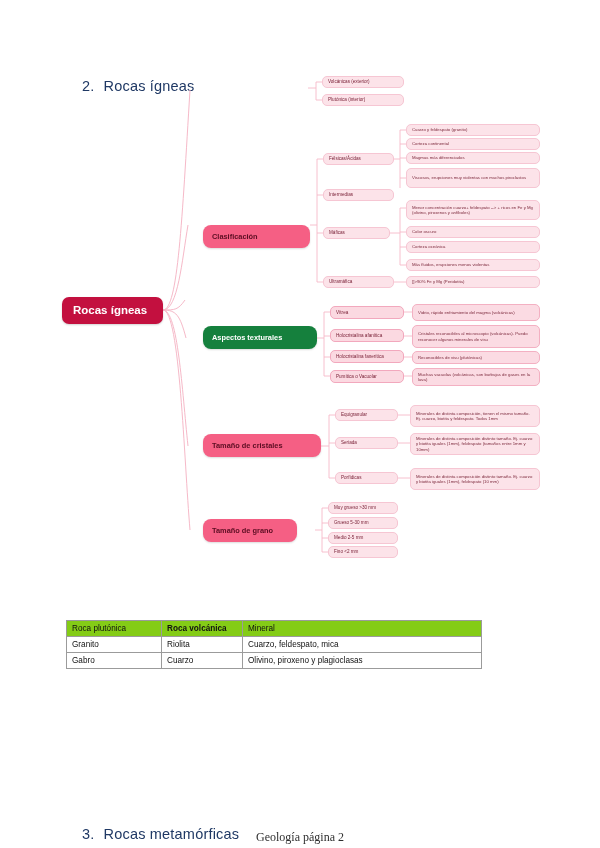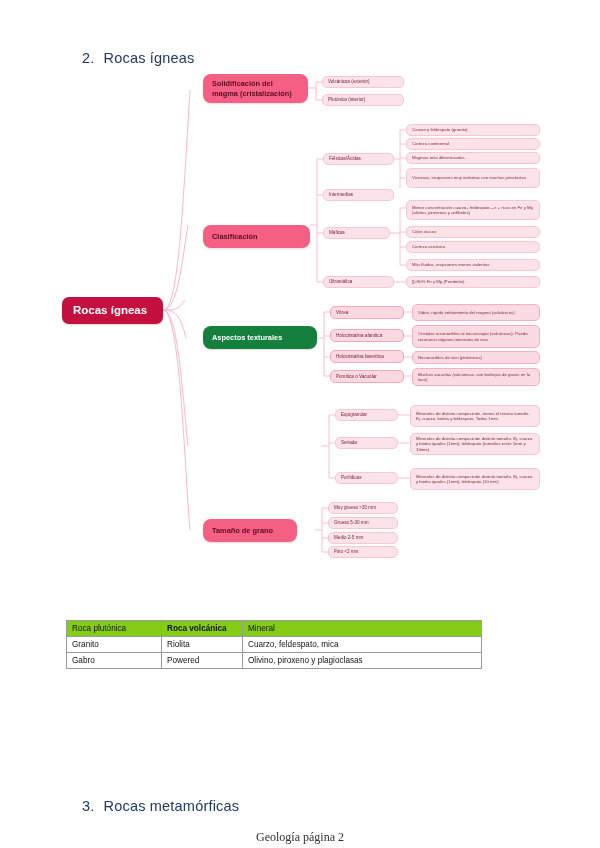--- a/index.html
+++ b/index.html
@@ -7,21 +7,21 @@
     width:600px;height:848px;background:#ffffff;
     font-family:"Liberation Sans", sans-serif;
     color:#231f20;position:relative;overflow:hidden;
   }
   .page{position:relative;width:600px;height:848px;}
 
   
   .heading{
     position:absolute;font-size:14.5px;color:#1f3864;
     font-family:"Liberation Sans", sans-serif;font-weight:400;
-    letter-spacing:.2px;white-space:nowrap;
+    letter-spacing:.2px;white-space:nowrap;margin-top:28px;
   }
   .heading .num{margin-right:9px;}
 
   
   .map{position:absolute;left:0;top:60px;width:600px;height:520px;}
   .map svg{position:absolute;left:0;top:0;}
 
   .node{
     position:absolute;box-sizing:border-box;
     display:flex;align-items:center;
@@ -157,21 +157,20 @@
         <path d="M322,448 L322,492"></path>
         <path d="M322,448 L328,448"></path>
         <path d="M322,463 L328,463"></path>
         <path d="M322,478 L328,478"></path>
         <path d="M322,492 L328,492"></path>
       </g>
     </svg>
 
     <div class="node n-root" style="left:62px;top:237px;width:101px;height:27px;">Rocas ígneas</div>
 
-    <div class="node n2" style="left:203px;top:14px;width:105px;height:29px;">Solidificación del magma (cristalización)</div>
     <div class="node n3 plain" style="left:322px;top:16px;width:82px;height:12px;">Volcánicas (exterior)</div>
     <div class="node n3 plain" style="left:322px;top:34px;width:82px;height:12px;">Plutónica (interior)</div>
 
     <div class="node n2" style="left:203px;top:153px;width:107px;height:23px;margin-top:12px;">Clasificación</div>
 
     <div class="node n3 plain" style="left:323px;top:93px;width:71px;height:12px;">Félsicas/Ácidas</div>
     <div class="node n3 plain" style="left:323px;top:129px;width:71px;height:12px;">Intermedias</div>
     <div class="node n3 plain" style="left:323px;top:167px;width:67px;height:12px;">Máficas</div>
     <div class="node n3 plain" style="left:323px;top:216px;width:71px;height:12px;">Ultramáfica</div>
 
@@ -192,20 +191,21 @@
     <div class="node n3" style="left:330px;top:246px;width:74px;height:13px;">Vítrea</div>
     <div class="node n3" style="left:330px;top:269px;width:74px;height:13px;">Holocristalina afanítica</div>
     <div class="node n3" style="left:330px;top:290px;width:74px;height:13px;">Holocristalina fanerítica</div>
     <div class="node n3" style="left:330px;top:310px;width:74px;height:13px;">Pumítica o Vacuolar</div>
 
     <div class="node n4" style="left:412px;top:244px;width:128px;height:17px;">Vidrio, rápido enfriamiento del magma (volcánicas)</div>
     <div class="node n4" style="left:412px;top:265px;width:128px;height:23px;">Cristales reconocibles al microscopio (volcánicas). Puedo reconocer algunos minerales de visu</div>
     <div class="node n4" style="left:412px;top:291px;width:128px;height:13px;">Reconocibles de visu (plutónicas)</div>
     <div class="node n4" style="left:412px;top:308px;width:128px;height:18px;">Muchas vacuolas (volcánicas, son burbujas de gases en la lava)</div>
 
+    <div class="node n2" style="left:203px;top:374px;width:118px;height:23px;">Tamaño de cristales</div>
 
     <div class="node n3 plain" style="left:335px;top:349px;width:63px;height:12px;">Equigranular</div>
     <div class="node n3 plain" style="left:335px;top:377px;width:63px;height:12px;">Seriada</div>
     <div class="node n3 plain" style="left:335px;top:412px;width:63px;height:12px;">Porfídicas</div>
 
     <div class="node n4 plain" style="left:410px;top:345px;width:130px;height:22px;">Minerales de distinta composición, tienen el mismo tamaño. Ej. cuarzo, biotita y feldespato. Todos 1mm</div>
     <div class="node n4 plain" style="left:410px;top:373px;width:130px;height:22px;">Minerales de distinta composición distinto tamaño. Ej. cuarzo y biotita iguales (1mm), feldespato (tamaños entre 1mm y 10mm)</div>
     <div class="node n4 plain" style="left:410px;top:408px;width:130px;height:22px;">Minerales de distinta  composición distinto tamaño. Ej. cuarzo y biotita iguales (1mm), feldespato (10 mm)</div>
 
     <div class="node n2" style="left:203px;top:459px;width:94px;height:23px;text-align:center;">Tamaño de grano</div>
@@ -227,21 +227,21 @@
       </tr>
     </thead>
     <tbody>
       <tr>
         <td class="c0">Granito</td>
         <td class="c1">Riolita</td>
         <td class="c2">Cuarzo, feldespato, mica</td>
       </tr>
       <tr>
         <td class="c0">Gabro</td>
-        <td class="c1">Powered</td>
+        <td class="c1">Cuarzo</td>
         <td class="c2">Olivino, piroxeno y plagioclasas</td>
       </tr>
     </tbody>
   </table>
 
   <div class="heading" style="left:82px;top:798px;">
     <span class="num">3.</span><span>Rocas metamórficas</span>
   </div>
 
   <div class="footer">Geología página 2</div>

